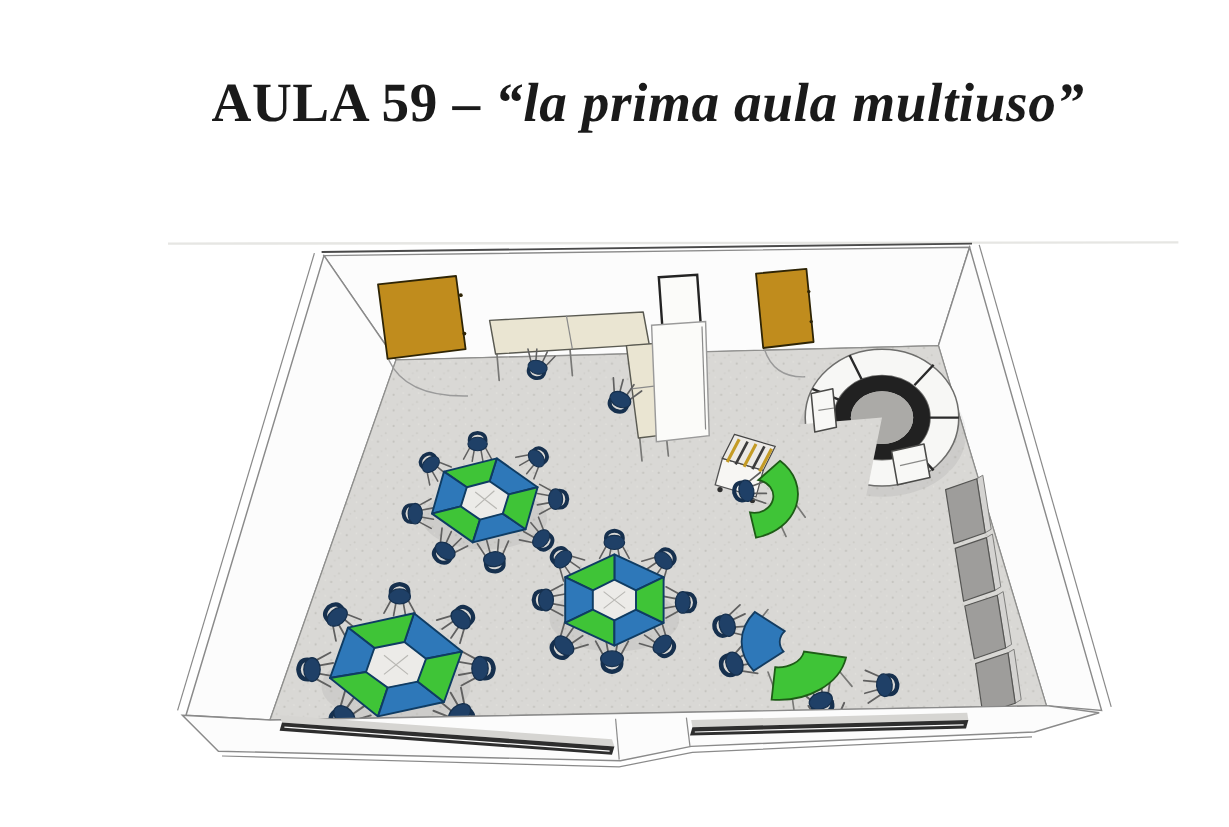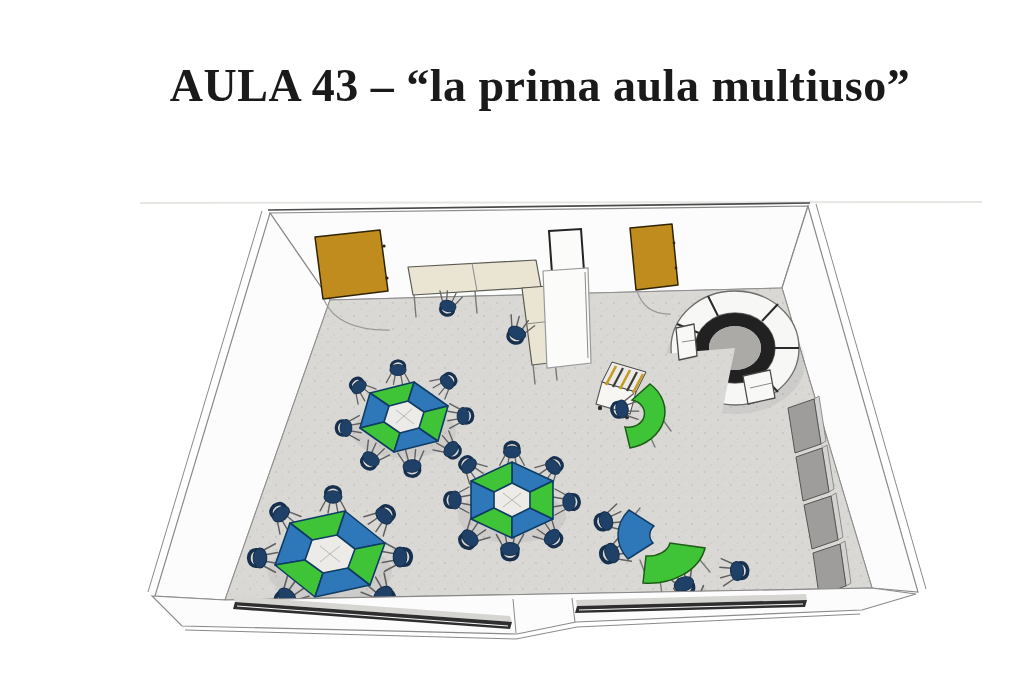--- a/index.html
+++ b/index.html
@@ -5,21 +5,21 @@
   html,body{margin:0;padding:0;}
   body{
     width:1024px;height:689px;position:relative;overflow:hidden;
     background:#ffffff;font-family:"Liberation Serif", serif;
   }
   .title{
     position:absolute;top:30px;left:28px;width:1024px;
     text-align:center;font-size:46px;line-height:1.1;
     color:var(--title_ink,#1a1a1a);letter-spacing:0.5px;white-space:nowrap;
   }
-  .title .it{}
+  .title .it{font-style:italic;}
   svg.scene{position:absolute;left:0;top:0;width:1024px;height:689px;}
 
   .wall{fill:var(--wall_fill,#fcfcfc);stroke:var(--wall_line,#8a8a8a);stroke-width:1.2;}
   .thin{stroke:var(--wall_line,#8a8a8a);stroke-width:1;fill:none;}
   .edge{stroke:var(--edge_dark,#4a4a4a);stroke-width:1.6;fill:none;}
   .faint{stroke:#e6e6e3;stroke-width:2;fill:none;}
   .floor{fill:url(#speck);stroke:#8f8f8d;stroke-width:1;}
   .floorpatch{fill:url(#speck);}
   .shadow{fill:rgba(60,60,60,0.07);}
   .door{fill:var(--door_fill,#c08c1d);stroke:var(--door_line,#2e2405);stroke-width:1.5;stroke-linejoin:round;}
@@ -51,21 +51,21 @@
   .cres-g{fill:var(--hex_green,#3fc437);stroke:#1e5c17;stroke-width:1.5;}
   .cres-b{fill:var(--hex_blue,#2e78b9);stroke:#143c60;stroke-width:1.5;}
   .sill{fill:#d6d5d2;}
   .win{fill:var(--window_dark,#2e2e2e);}
   .winline{stroke:#fafafa;stroke-width:1;fill:none;}
   .pat-base{fill:var(--floor_fill,#d9d8d5);}
 </style>
 </head>
 <body>
 
-<h1 class="title"><span>AULA 43 – </span><span class="it">“la prima aula multiuso”</span></h1>
+<h1 class="title"><span>AULA 59 – </span><span class="it">“la prima aula multiuso”</span></h1>
 
 <svg class="scene" viewBox="0 0 1024 689">
   <defs>
     <pattern id="speck" width="13" height="13" patternUnits="userSpaceOnUse">
       <rect class="pat-base" width="13" height="13"></rect>
       <circle cx="3" cy="4" r="0.9" fill="#c4c3be"></circle>
       <circle cx="9.5" cy="10" r="0.8" fill="#cbcac5"></circle>
       <circle cx="11" cy="2.5" r="0.7" fill="#e2e1dd"></circle>
       <circle cx="6" cy="12" r="0.7" fill="#cfceca"></circle>
     </pattern>

